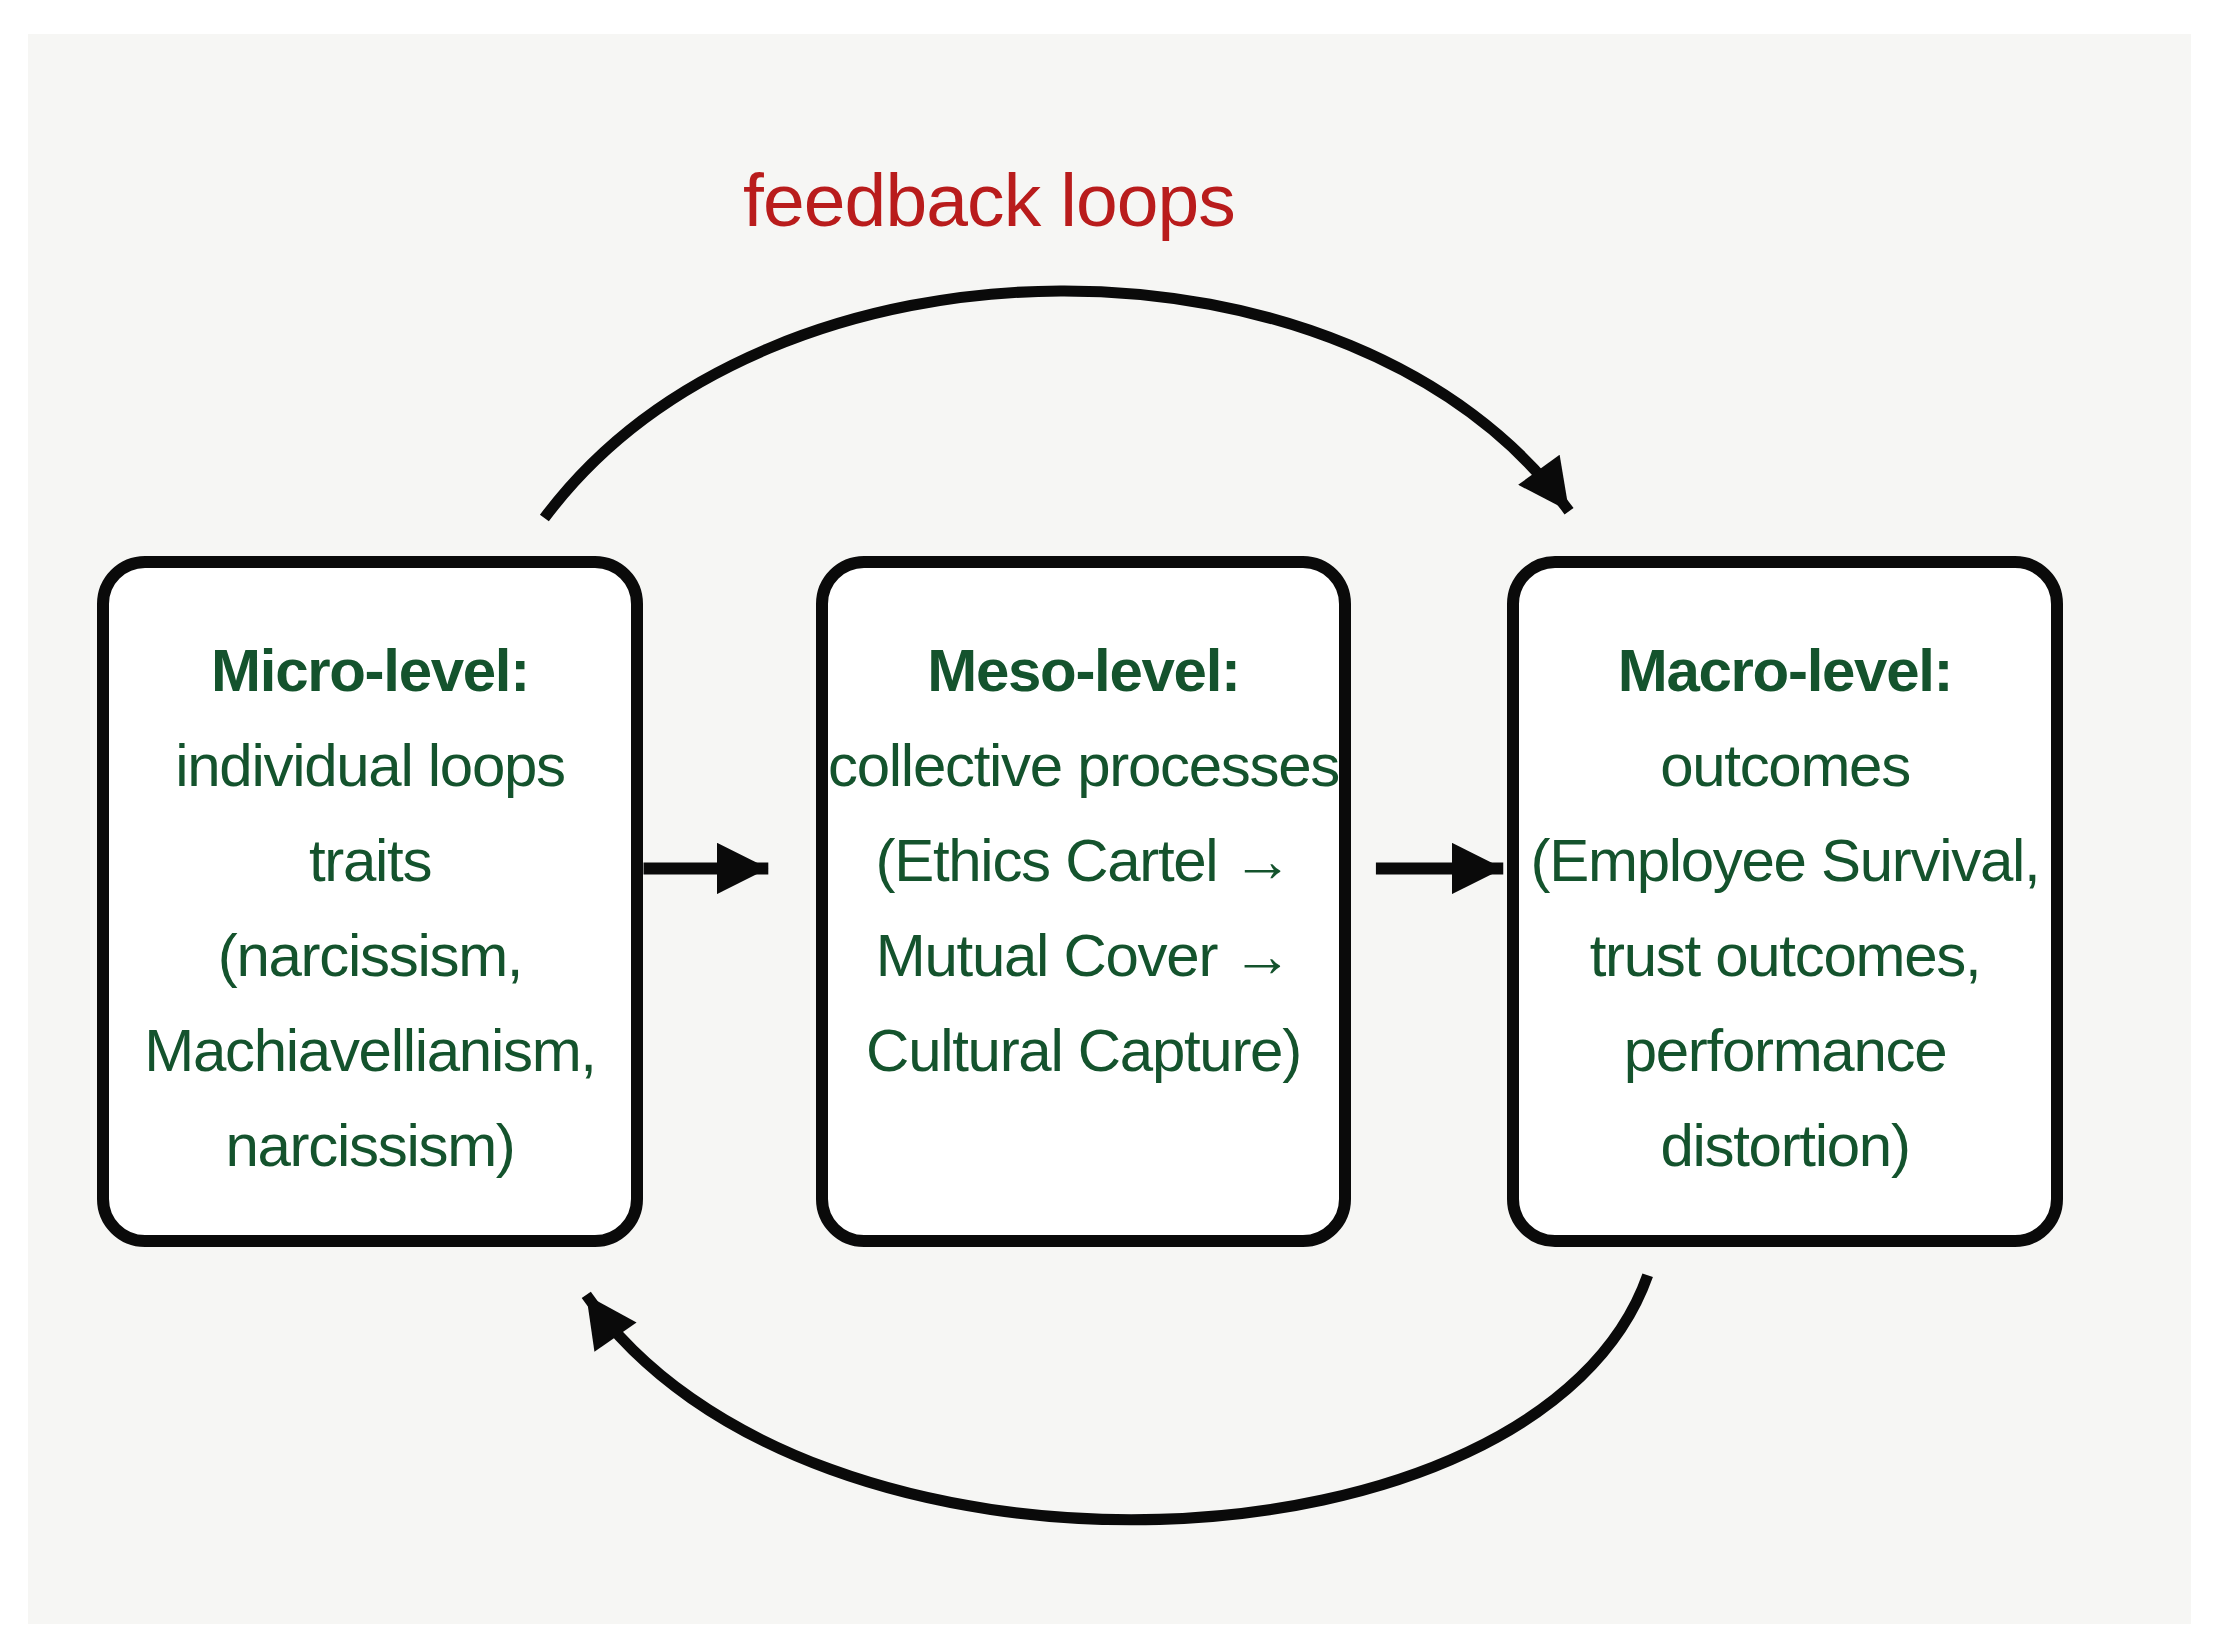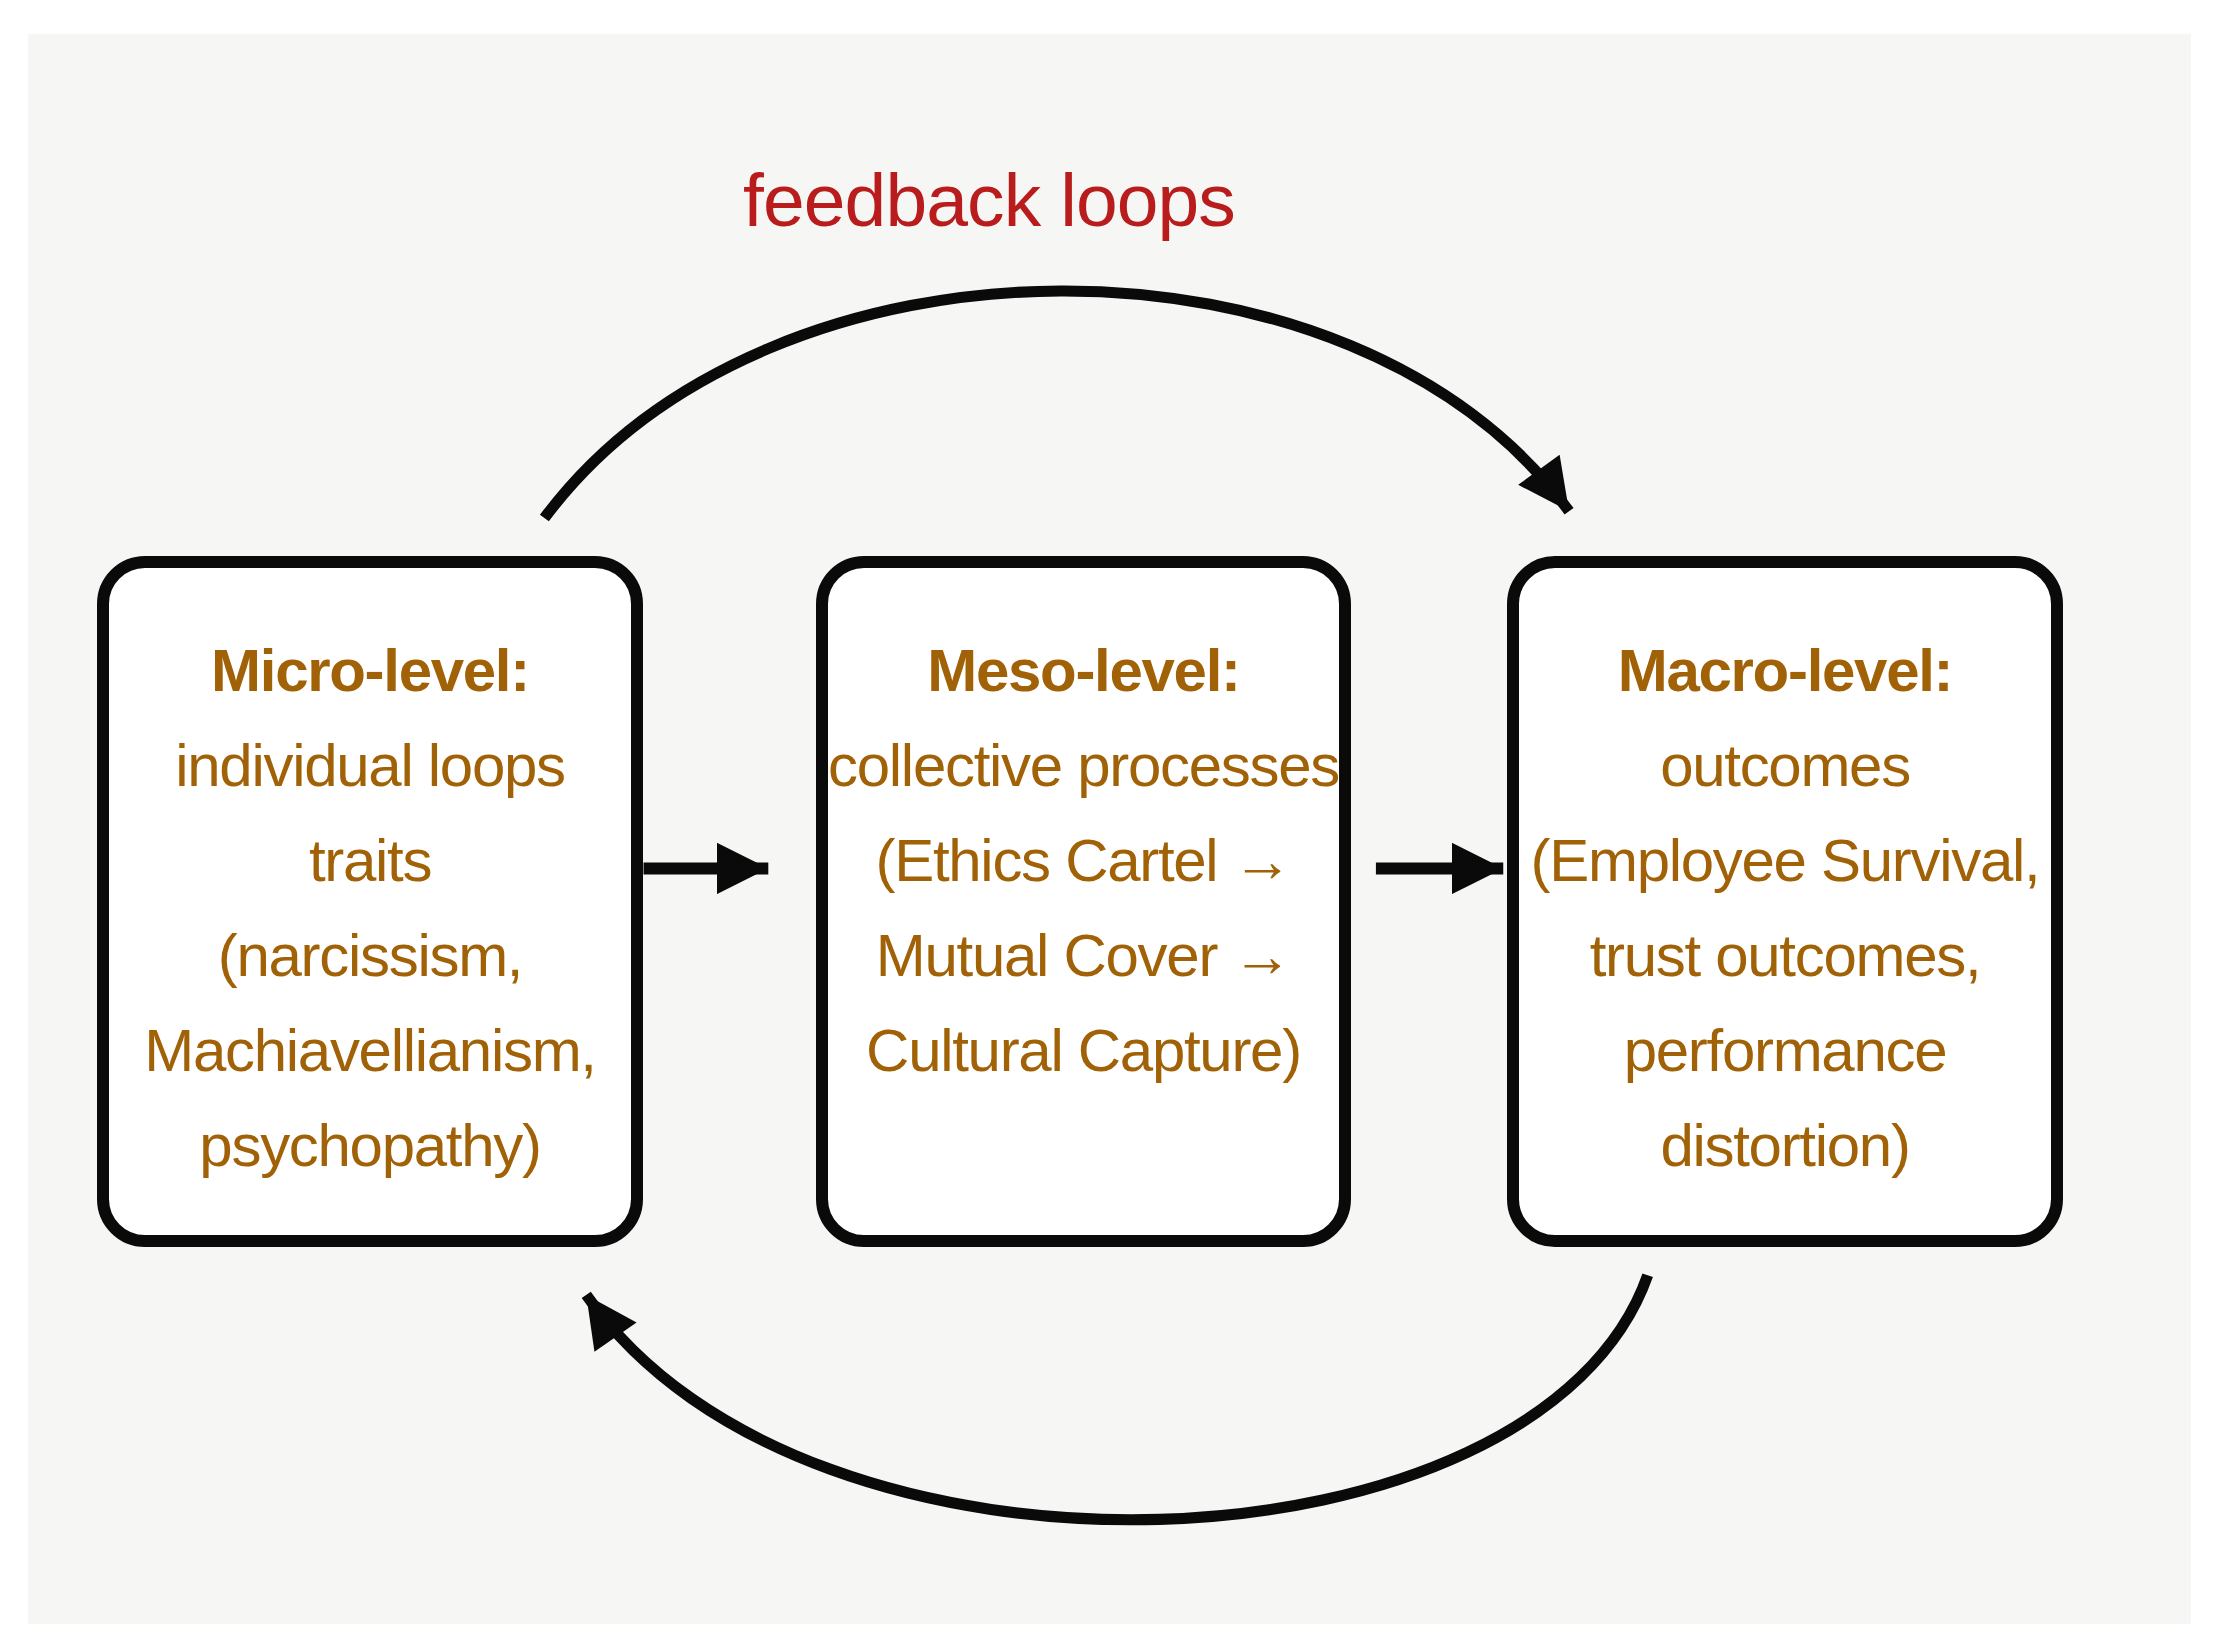--- a/index.html
+++ b/index.html
@@ -21,21 +21,21 @@
     text-align:center;
     font-size:75px;line-height:89px;color:#b91c1c;
     letter-spacing:-0.9px;white-space:nowrap;
   }
   .arrows{
     position:absolute;left:0;top:0;width:2216px;height:1648px;
   }
   .box{
     position:absolute;top:556px;height:691px;box-sizing:border-box;
     background:#ffffff;border:12px solid #0a0a0a;border-radius:48px;
-    padding-top:55px;text-align:center;color:#a16207;
+    padding-top:55px;text-align:center;color:#14532d;
   }
   .box1{left:97px;width:546px;}
   .box2{left:816px;width:535px;}
   .box3{left:1507px;width:556px;}
   .bt,.bl{
     font-size:60px;line-height:95px;letter-spacing:-1.3px;white-space:nowrap;
   }
   .bt{font-weight:bold;}
 </style>
 </head>
@@ -57,21 +57,21 @@
   </svg>
 
   <div class="fb-label">feedback loops</div>
 
   <div class="box box1">
     <div class="bt">Micro-level:</div>
     <div class="bl">individual loops</div>
     <div class="bl">traits</div>
     <div class="bl">(narcissism,</div>
     <div class="bl">Machiavellianism,</div>
-    <div class="bl">psychopathy)</div>
+    <div class="bl">narcissism)</div>
   </div>
 
   <div class="box box2">
     <div class="bt">Meso-level:</div>
     <div class="bl">collective processes</div>
     <div class="bl">(Ethics Cartel →</div>
     <div class="bl">Mutual Cover →</div>
     <div class="bl">Cultural Capture)</div>
   </div>
 

